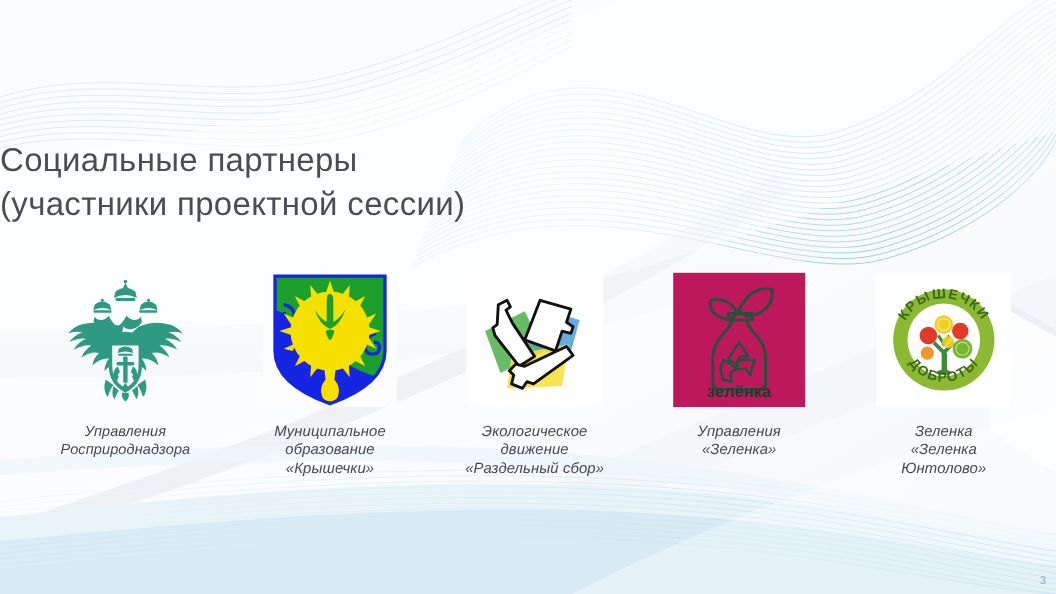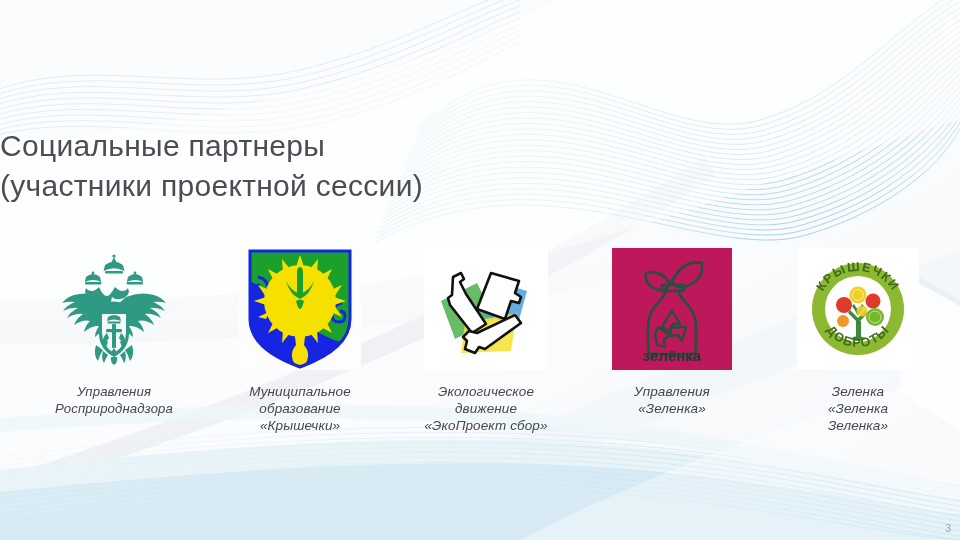--- a/index.html
+++ b/index.html
@@ -306,21 +306,21 @@
             </g>
 
             <g fill="#ffffff" stroke="#111111" stroke-width="2.6" stroke-linejoin="round">
               <path d="M84 58 l6 8 l-36 26 l-6-2 l-4 6 l-10-4 l2-8 l-4-4 l6-6 l8 2 z"></path>
             </g>
           </svg>
         </div>
         <div class="caption">
           <div>Экологическое</div>
           <div>движение</div>
-          <div>«ЭкоПроект сбор»</div>
+          <div>«Раздельный сбор»</div>
         </div>
       </div>
 
       <div class="partner">
         <div class="logo-box plate" style="background:#be185d;width:120px;height:122px">
           <svg width="104" height="108" viewBox="0 0 104 108" aria-hidden="true">
             <g fill="none" stroke="#24503c" stroke-width="2.6" stroke-linejoin="round" stroke-linecap="round">
 
               <path d="M52 26 q12-22 30-18 q2 18-18 24 q-8 2-12-6z"></path>
               <path d="M50 28 q-10-14-24-10 q-2 13 13 17 q7 2 11-7z"></path>
@@ -377,21 +377,21 @@
               <textPath href="#arcTop" startOffset="50%" text-anchor="middle">КРЫШЕЧКИ</textPath>
             </text>
             <text font-family="'Liberation Sans',sans-serif" font-size="12.5" font-weight="bold" fill="#3b6b16" letter-spacing="1.4">
               <textPath href="#arcBot" startOffset="50%" text-anchor="middle">ДОБРОТЫ</textPath>
             </text>
           </svg>
         </div>
         <div class="caption">
           <div>Зеленка</div>
           <div>«Зеленка</div>
-          <div>Зеленка»</div>
+          <div>Юнтолово»</div>
         </div>
       </div>
 
     </div>
 
     <div class="page-num">3</div>
   </div>
 </div>
 
 </body></html>

